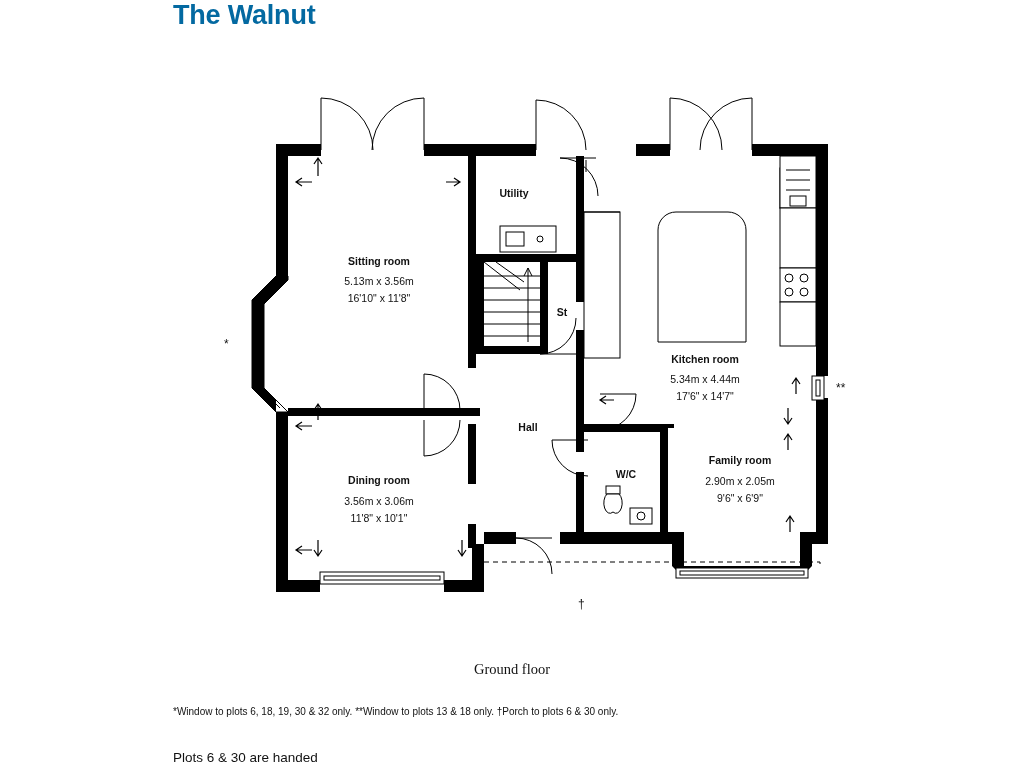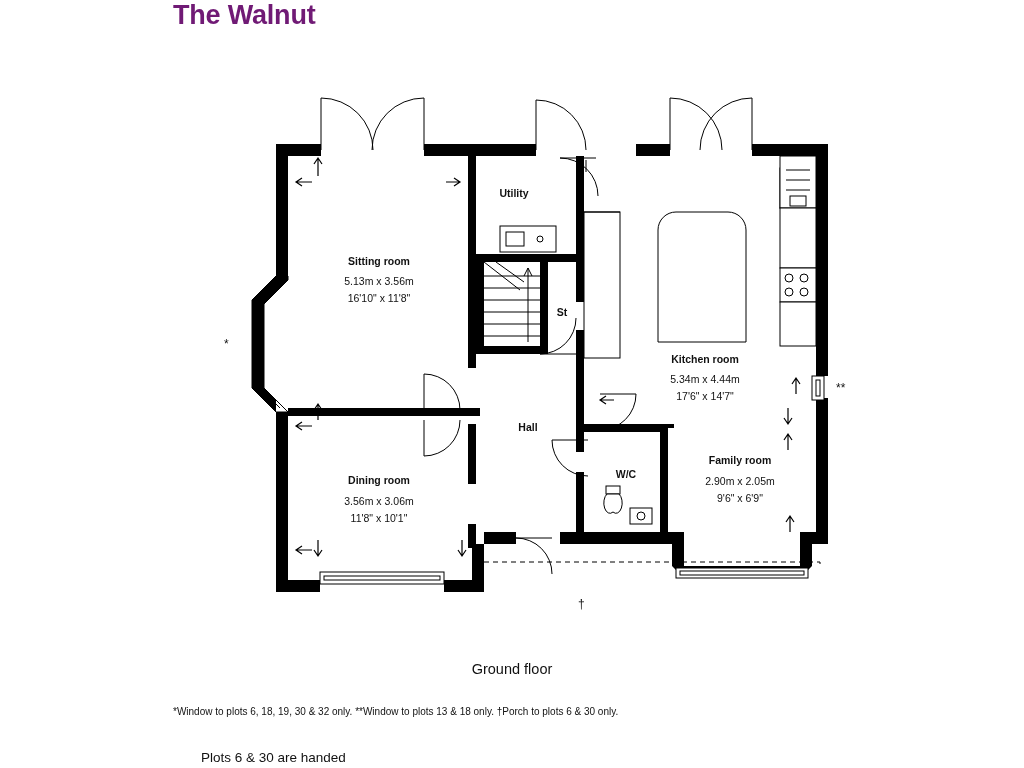--- a/index.html
+++ b/index.html
@@ -14,21 +14,21 @@
     font-family: "Liberation Sans", sans-serif;
     color: #1a1a1a;
     overflow: hidden;
   }
   #page-title {
     position: absolute;
     left: 173px;
     top: 0px;
     font-size: 27px;
     font-weight: bold;
-    color: #701a75;
+    color: #0369a1;
     letter-spacing: -0.2px;
   }
   #floorplan-wrap {
     position: absolute;
     left: 0;
     top: 0;
     width: 1024px;
     height: 768px;
   }
   svg#floorplan {
@@ -51,35 +51,35 @@
     font-weight: bold;
   }
   #floor-caption {
     position: absolute;
     left: 0;
     top: 661px;
     width: 1024px;
     text-align: center;
     font-size: 14.5px;
     color: #111111;
+    font-family: Liberation Serif, serif;
   }
   #footnotes {
     position: absolute;
     left: 173px;
     top: 706px;
     font-size: 10px;
     color: #111111;
   }
   #handed-note {
     position: absolute;
     left: 173px;
     top: 750px;
     font-size: 13.5px;
     color: #111111;
-    margin-left: 28px;
   }
   .asterisk-mark {
     font-family: "Liberation Sans", sans-serif;
     font-size: 12px;
     fill: #111111;
   }
 </style>
 </head>
 <body>
 

